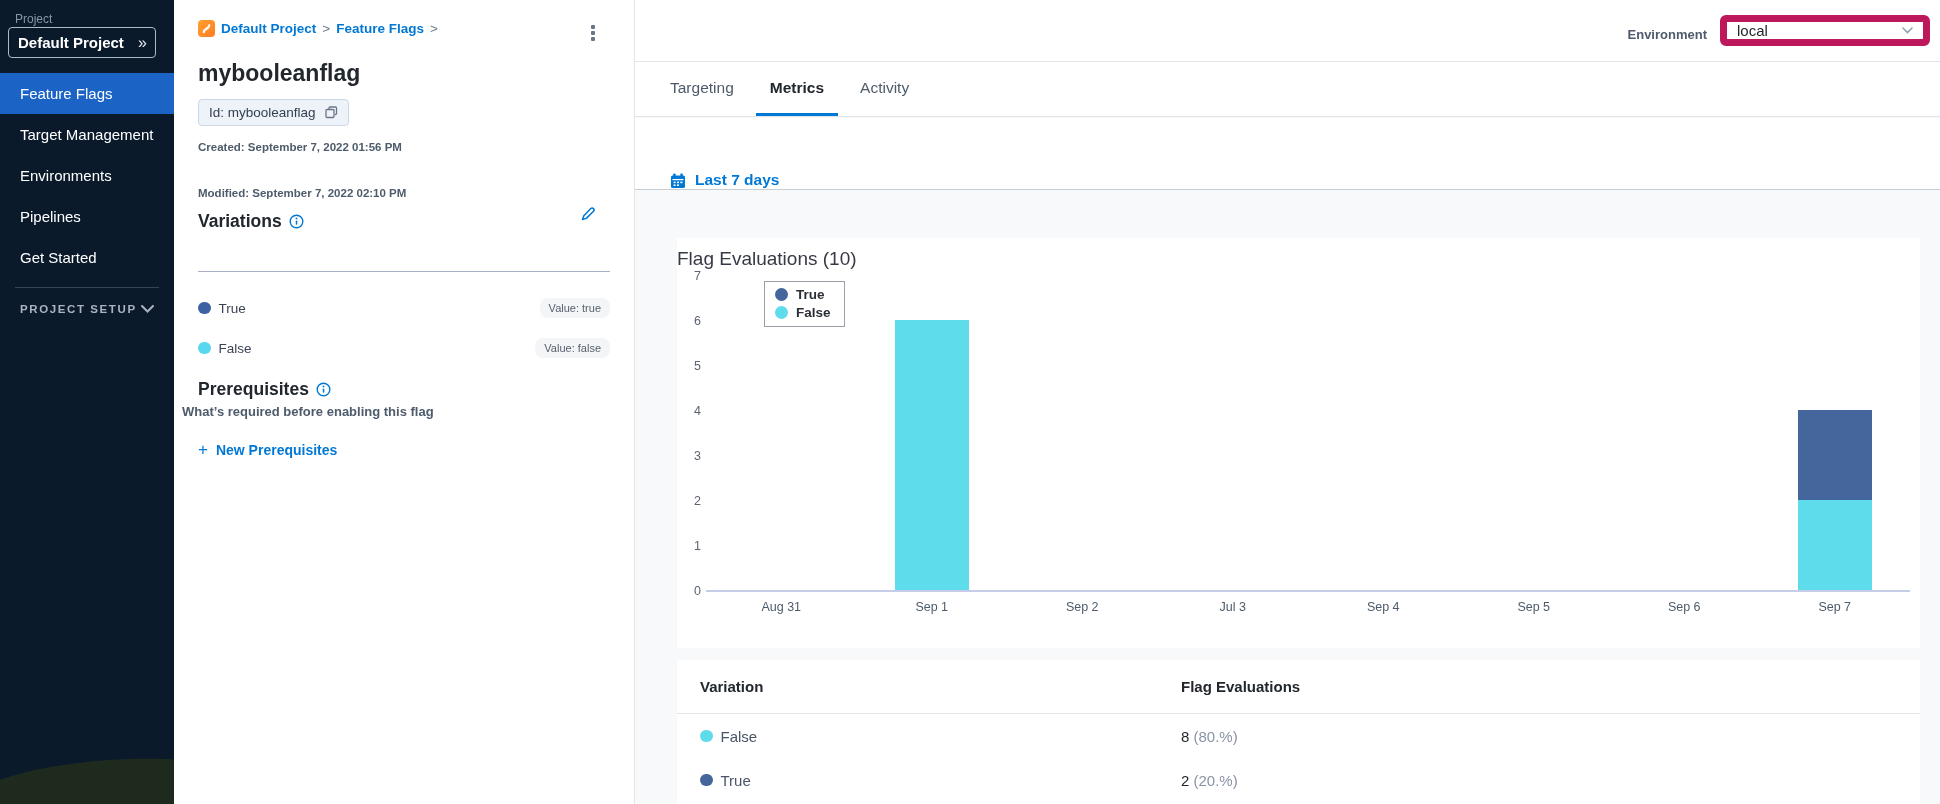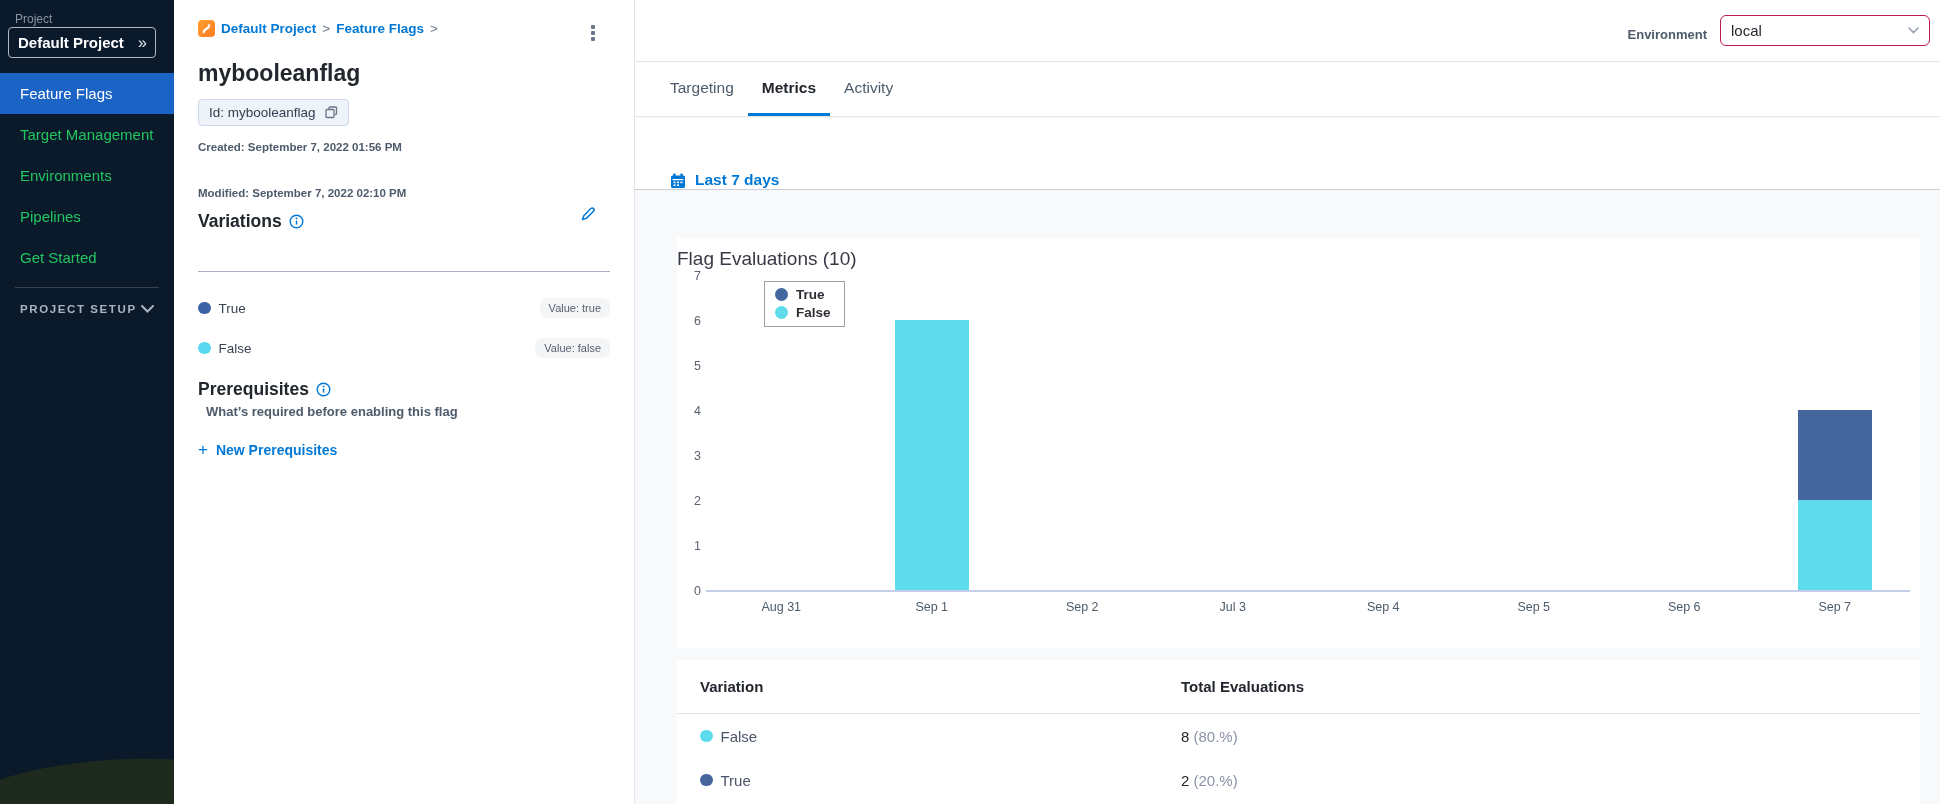--- a/index.html
+++ b/index.html
@@ -6,21 +6,21 @@
   html,body { width:1940px; height:804px; font-family:"Liberation Sans","DejaVu Sans",sans-serif; background:#fff; overflow:hidden; }
   body { position:relative; }
 
   
   .sidebar { position:absolute; left:0; top:0; width:174px; height:804px; background:#0b1a2b; overflow:hidden; z-index:3; }
   .project-label { position:absolute; left:15px; top:12px; font-size:12px; color:#8795a5; }
   .project-selector { position:absolute; left:8px; top:27px; width:148px; height:31px; border:1px solid #aeb9c6; border-radius:4px; display:flex; align-items:center; justify-content:space-between; padding:0 8px 0 9px; cursor:pointer; }
   .project-selector .pname { color:#fff; font-weight:700; font-size:15px; white-space:nowrap; }
   .project-selector .dbl { color:#e6eaee; font-size:16px; line-height:1; }
   .side-nav { position:absolute; left:0; top:73px; width:174px; }
-  .nav-item { height:41px; display:flex; align-items:center; padding-left:20px; color:#22c55e; font-size:15px; cursor:pointer; }
+  .nav-item { height:41px; display:flex; align-items:center; padding-left:20px; color:#ffffff; font-size:15px; cursor:pointer; }
   .nav-item.active { background:#1b64c6; color:#fff; }
   .side-divider { position:absolute; left:15px; right:15px; top:287px; height:1px; background:rgba(255,255,255,0.18); }
   .project-setup { position:absolute; left:20px; top:303px; width:134px; display:flex; align-items:center; justify-content:space-between; color:#aab4c0; font-size:11.5px; font-weight:700; letter-spacing:1.6px; cursor:pointer; }
   .side-curve { position:absolute; bottom:-34px; left:-40px; width:300px; height:78px; background:#1f2a1e; border-radius:50%; transform:rotate(-4deg); }
 
   
   .left-panel { position:absolute; left:174px; top:0; width:461px; height:804px; background:#fff; border-right:1px solid #e1e5ea; z-index:2; }
   .breadcrumb { position:absolute; left:24px; top:20px; display:flex; align-items:center; gap:6px; font-size:13.5px; }
   .crumb-logo { width:17px; height:17px; border-radius:4px; background:linear-gradient(135deg,#ffa12e,#ff7b26); display:inline-flex; align-items:center; justify-content:center; }
   .crumb-link { color:#0278d5; font-weight:600; cursor:pointer; text-decoration:none; }
@@ -42,30 +42,30 @@
   .bool-icon .c1 { left:0; background:#3e61a4; }
   .bool-icon .c2 { left:7px; background:#59d7ee; }
   .bool-label { font-size:15px; color:#6e7a90; font-weight:500; flex:1; }
   .bool-count { font-size:15px; color:#8e96a8; }
   .var-divider { position:absolute; left:24px; top:271px; width:412px; height:1px; background:#aab1c4; }
   .var-rows { position:absolute; left:24px; top:288px; width:412px; }
   .var-row { height:40px; display:flex; align-items:center; }
   .var-dot { width:12.5px; height:12.5px; border-radius:50%; margin-right:8px; }
   .var-name { font-size:13.5px; color:#3a4354; font-weight:500; flex:1; }
   .var-chip { background:#f4f5f7; border-radius:8px; padding:4px 9px; font-size:11px; color:#57606f; }
-  .prereq-desc { position:absolute; left:32px; top:404px; font-size:13px; font-weight:600; color:#4d5b6b; }
+  .prereq-desc { position:absolute; left:8px; top:404px; font-size:13px; font-weight:600; color:#4d5b6b; }
   .new-prereq { position:absolute; left:24px; top:440px; display:flex; align-items:center; gap:8px; background:none; border:none; color:#0278d5; font-size:14px; font-weight:700; cursor:pointer; font-family:inherit; }
   .new-prereq .plus { font-size:17px; font-weight:400; }
 
   
   .right-panel { position:absolute; left:635px; top:0; width:1305px; height:804px; background:#f8f9fb; }
   .env-bar { position:absolute; left:0; top:0; width:1305px; height:62px; background:#fff; border-bottom:1px solid #e1e5ea; display:flex; align-items:center; justify-content:flex-end; gap:13px; padding:0 10px 0 0; }
   .env-label { font-size:13px; font-weight:700; color:#4d5b6b; margin-top:8px; }
-  .env-select { width:210px; height:31px; border:1px solid #be185d; border-radius:6px; background:#fff; display:flex; align-items:center; justify-content:space-between; padding:0 10px; font-size:15px; color:#22272e; cursor:pointer; }
-  .tabs-row { position:absolute; left:0; top:62px; width:1305px; height:55px; background:#fff; border-bottom:1px solid #e1e5ea; display:flex; align-items:stretch; padding-left:21px; }
+  .env-select { width:210px; height:31px; border:7px solid #be185d; border-radius:6px; background:#fff; display:flex; align-items:center; justify-content:space-between; padding:0 10px; font-size:15px; color:#22272e; cursor:pointer; }
+  .tabs-row { position:absolute; left:0; top:62px; width:1305px; height:55px; background:#fff; border-bottom:1px solid #e1e5ea; display:flex; align-items:stretch; padding-left:21px; gap:8px; }
   .tab { display:flex; align-items:center; padding:0 14px; font-size:15.5px; color:#4d5b6b; cursor:pointer; border-bottom:3px solid transparent; }
   .tab.active { color:#22272e; font-weight:700; border-bottom-color:#0278d5; }
   .range-bar { position:absolute; left:0; top:118px; width:1305px; height:72px; background:#fff; border-bottom:1px solid #c9ced6; display:flex; align-items:flex-end; gap:9px; padding-left:35px; }
   .range-label { font-size:15.5px; font-weight:600; color:#0278d5; cursor:pointer; }
 
   
   .chart-card { position:absolute; left:42px; top:238px; width:1243px; height:410px; background:#fff; }
   .chart-title { position:absolute; left:0; top:10px; width:1243px; text-align:left; font-size:19px; color:#383946; }
   .plot { position:absolute; left:29px; top:39px; width:1204px; height:315px; border-bottom:2px solid #c6cde9; }
   .ytick { position:absolute; left:-27px; width:22px; text-align:right; font-size:12.5px; color:#5b6471; }
@@ -252,21 +252,21 @@
         <div class="xtick" style="left: 903px; width: 150.5px;">Sep 6</div>
         <div class="xtick" style="left: 1053.5px; width: 150.5px;">Sep 7</div>
         <div class="bar-seg" style="left: 1091.75px; width: 74px; bottom: 0px; height: 90px; background: rgb(94, 220, 236);"></div>
         <div class="bar-seg" style="left: 1091.75px; width: 74px; bottom: 90px; height: 90px; background: rgb(68, 102, 157);"></div>
       </div>
   </div>
 
   <div class="table-card">
     <div class="tbl-header">
       <span class="col1">Variation</span>
-      <span class="col2">Total Evaluations</span>
+      <span class="col2">Flag Evaluations</span>
     </div>
     <div id="tbl-body">
         <div class="tbl-row">
           <div class="cell-var">
             <span class="tbl-dot" style="background: rgb(94, 220, 236);"></span>
             <span>False</span>
           </div>
           <div class="cell-val"><span>8 </span><span class="pct">(80.%)</span></div>
         </div>
         <div class="tbl-row">

